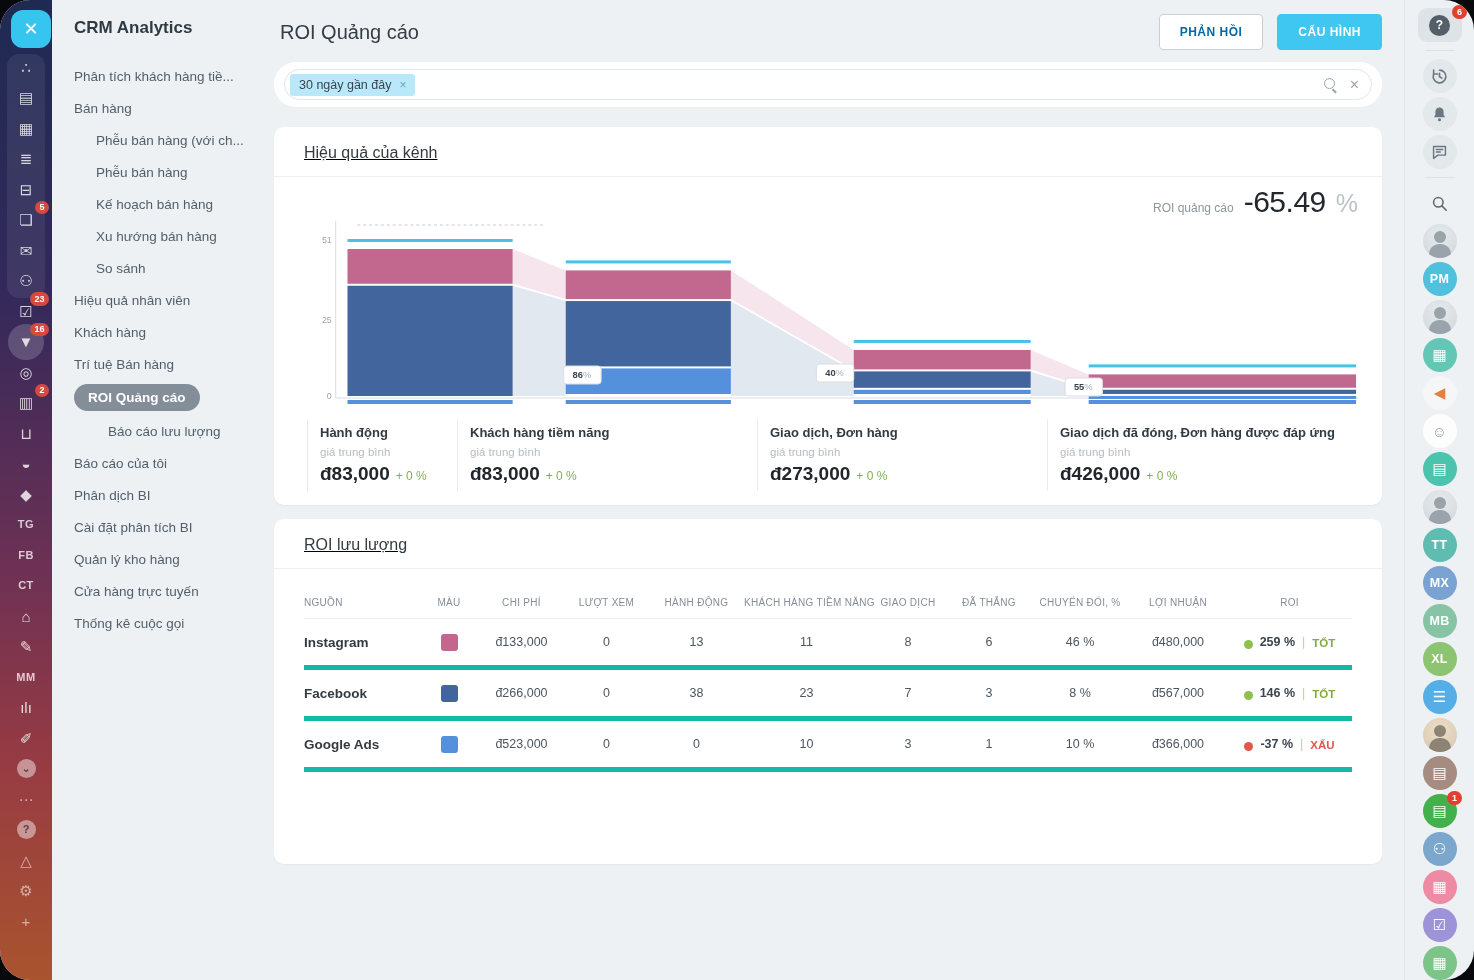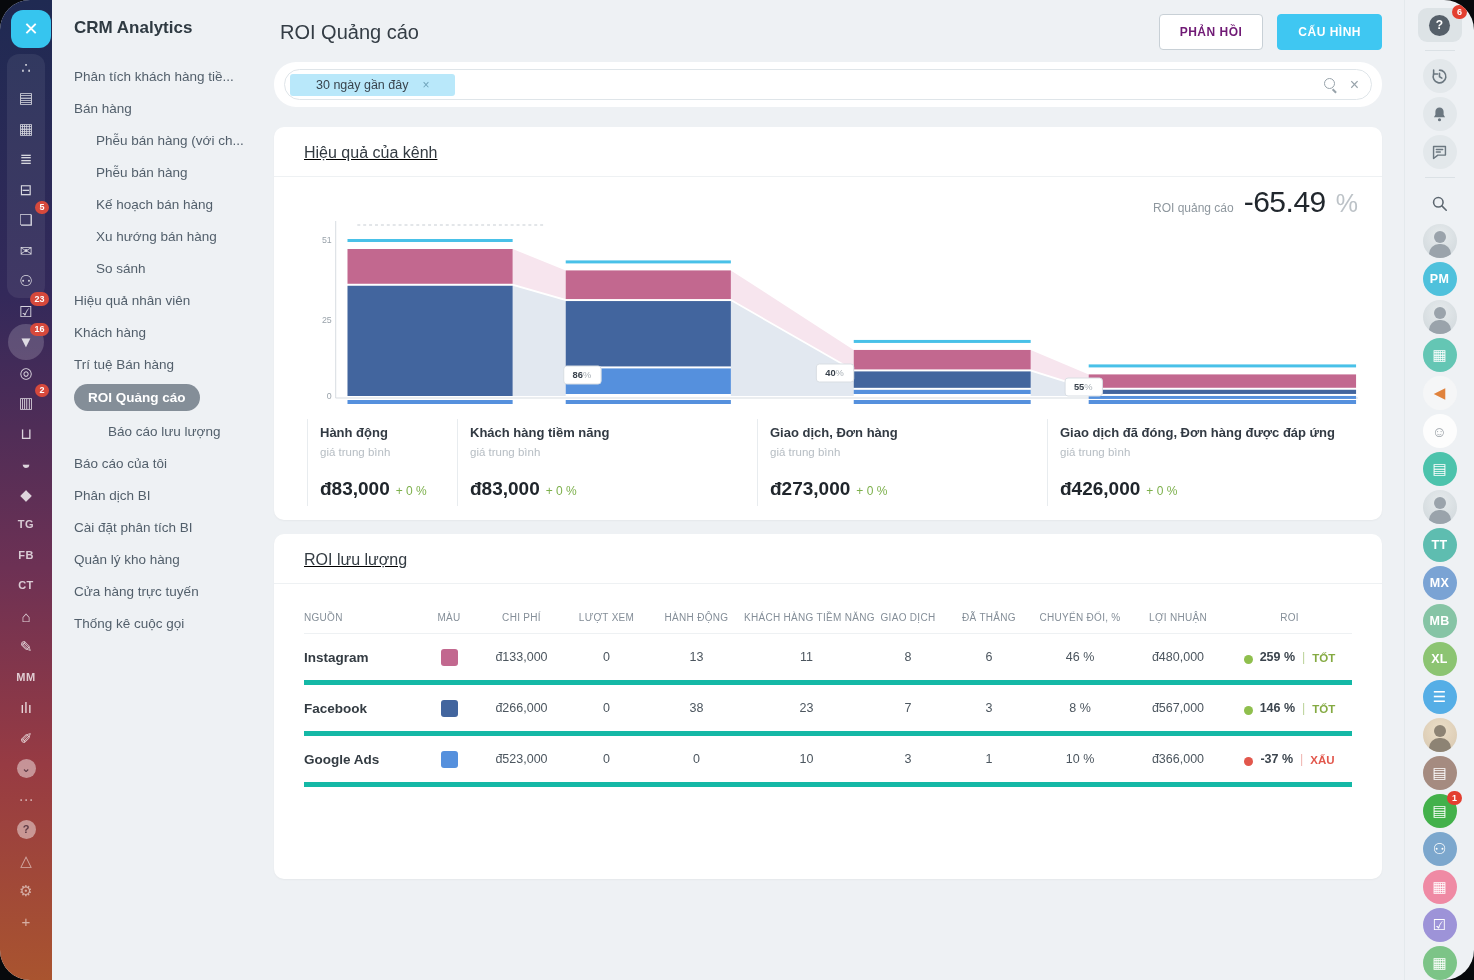--- a/index.html
+++ b/index.html
@@ -44,28 +44,28 @@
   .mn-item.sel span { display:inline-block; background:#848e98; color:#fff; font-weight:600;
     border-radius:15px; padding:6px 14px; }
 
   
   .content { flex:1 1 auto; min-width:0; padding:0 22px 0 4px; position:relative; }
   .topbar { display:flex; align-items:center; justify-content:space-between; padding:14px 0 12px 6px; }
   .topbar h2 { font-size:20px; font-weight:normal; color:#343d45; }
   .topbar-buttons { display:flex; gap:14px; }
   .btn { font-size:12px; font-weight:bold; letter-spacing:.5px; border-radius:4px; padding:10px 20px;
     cursor:pointer; font-family:inherit; }
-  .btn-outline { background:#fff; border:1px solid #c8d0d6; color:#701a75; }
+  .btn-outline { background:#fff; border:1px solid #c8d0d6; color:#0369a1; }
   .btn-primary { background:#3fc7f2; border:1px solid #3fc7f2; color:#fff; }
 
   .filterbar { background:#fff; border-radius:22px; padding:7px 10px; margin-bottom:20px; }
   .filter-field { display:flex; align-items:center; border:1px solid #dfe5e9; border-radius:16px;
     height:31px; padding:0 12px 0 5px; }
-  .filter-tag { display:flex; align-items:flex-end; gap:14px; background:#b9e8fa; border-radius:3px;
-    padding:4px 26px; font-size:12.5px; color:#39444d; cursor:pointer; }
+  .filter-tag { display:flex; align-items:flex-end; gap:8px; background:#b9e8fa; border-radius:3px;
+    padding:4px 9px; font-size:12.5px; color:#39444d; cursor:pointer; }
   .filter-tag .tag-x { color:#6fa3ba; font-size:12px; cursor:pointer; }
   .filter-field .spacer { flex:1; }
   .search-glyph { position:relative; width:15px; height:15px; margin-right:12px; cursor:pointer; }
   .search-glyph::before { content:""; position:absolute; left:1px; top:1px; width:9px; height:9px;
     border:1.6px solid #98a3ab; border-radius:50%; }
   .search-glyph::after { content:""; position:absolute; right:1px; bottom:0; width:5px; height:1.6px;
     background:#98a3ab; transform:rotate(45deg); }
   .clear-glyph { color:#98a3ab; font-size:16px; cursor:pointer; line-height:1; }
 
   .card { background:#fff; border-radius:10px; box-shadow:0 1px 2px rgba(0,0,0,.04); margin-bottom:14px; position:relative; }
@@ -76,21 +76,21 @@
   .roi-label { font-size:12px; color:#8e979e; }
   .roi-value { font-size:30px; color:#21272d; letter-spacing:-.5px; }
   .roi-unit { font-size:25px; color:#bcc2c7; }
 
   .funnel-wrap { margin:38px 22px 0 44px; height:200px; }
   .funnel-wrap svg { width:100%; height:100%; display:block; }
 
   .metrics { display:flex; margin:4px 22px 0 33px; padding-bottom:14px; }
   .metric { border-left:1px solid #e8ecef; padding:6px 10px 6px 12px; }
   .metric .m-title { font-size:13px; font-weight:600; color:#323a43; margin-bottom:6px; white-space:nowrap; }
-  .metric .m-sub { font-size:11.5px; color:#b6bdc3; margin-bottom:20px; }
+  .metric .m-sub { font-size:11.5px; color:#b6bdc3; margin-bottom:5px; }
   .metric .m-val { font-size:19px; font-weight:bold; color:#20262c; }
   .metric .m-delta { font-size:12px; color:#7db04c; margin-left:6px; font-weight:normal; }
 
   
   .table { padding:14px 30px 92px; }
   .t-grid { display:grid; grid-template-columns:115px 60px 85px 85px 95px 125px 78px 84px 98px 98px 1fr;
     align-items:center; }
   .t-head { padding:14px 0 10px; border-bottom:1px solid #eef1f3; }
   .th { font-size:10px; color:#848e98; letter-spacing:.3px; text-align:center; white-space:nowrap; }
   .th.left { text-align:left; }

